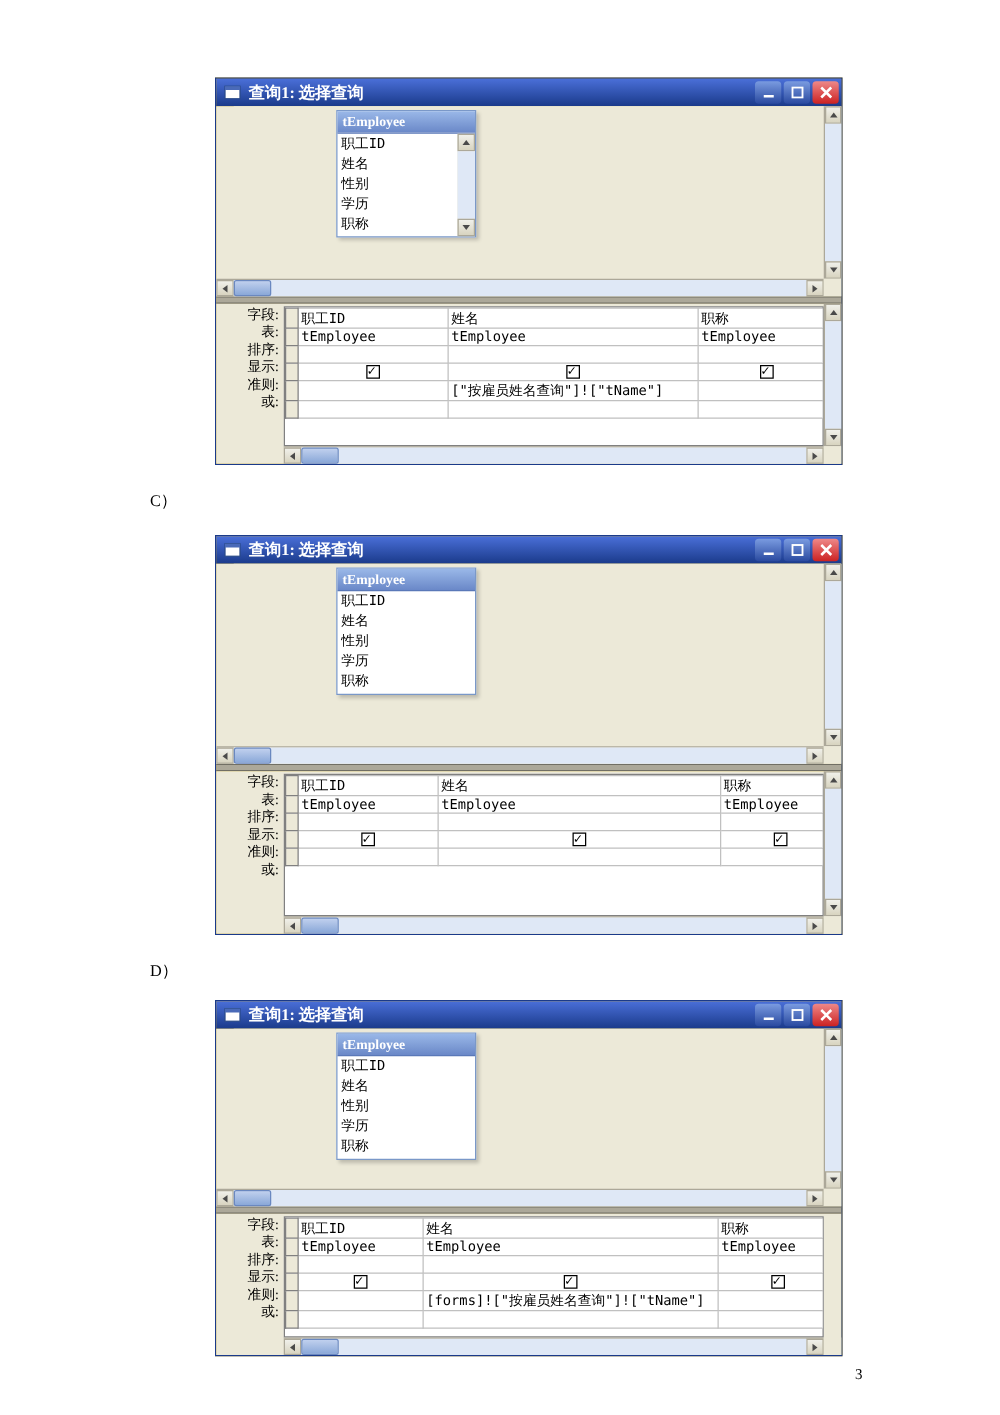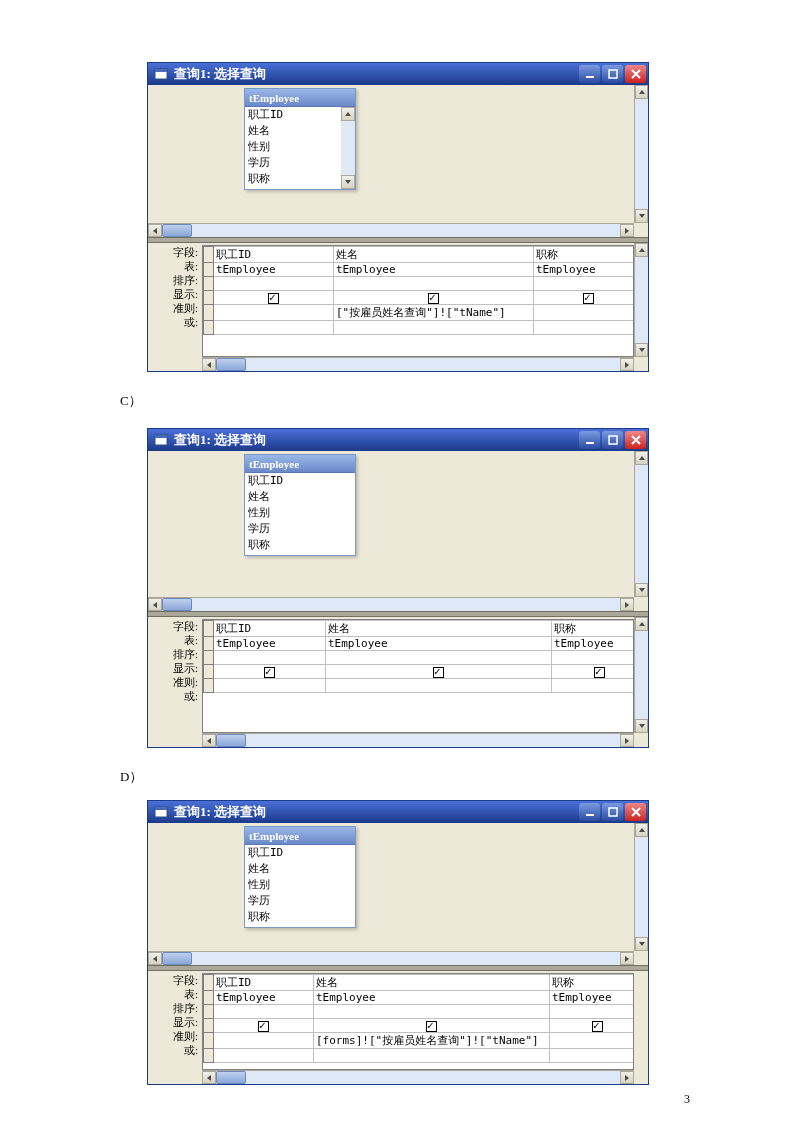--- a/index.html
+++ b/index.html
@@ -1,21 +1,21 @@
 <!DOCTYPE html>
 <html><head>
 <meta charset="utf-8">
 <style>
 * { box-sizing: border-box; margin: 0; padding: 0; }
 body { background: #fff; font-family: "SimSun", "宋体", serif; font-size: 12px; }
 .page { width: 800px; height: 1132px; position: relative; padding: 0; }
 .option-label { position: absolute; left: 120px; font-size: 13px; font-family: "SimSun", serif; }
 .page-num { position: absolute; right: 110px; bottom: 25px; font-size: 12px; font-family: serif; }
 
-.win { position: absolute; left: 147px; width: 502px; border: 1px solid #1a3a8a; background: #eab308; }
+.win { position: absolute; left: 172px; width: 502px; border: 1px solid #1a3a8a; background: #eab308; }
 .titlebar { height: 22px; background: linear-gradient(to bottom, #4a6fd8, #1a3a8a); display: flex; align-items: center; padding: 0 2px; color: #fff; font-weight: bold; font-size: 13px; }
 .titlebar .ticon { width: 14px; height: 14px; margin: 0 4px; display: inline-block; }
 .titlebar .ticon svg { width: 100%; height: 100%; }
 .titlebar .title { flex: 1; padding-left: 2px; }
 .winbtns { display: flex; gap: 2px; }
 .winbtn { width: 21px; height: 18px; border-radius: 3px; display: flex; align-items: center; justify-content: center; }
 .winbtn.min { background: linear-gradient(to bottom, #7a9be0, #2a4aa0); }
 .winbtn.max { background: linear-gradient(to bottom, #7a9be0, #2a4aa0); }
 .winbtn.close { background: linear-gradient(to bottom, #e88, #c22); }
 .winbtn svg { width: 12px; height: 10px; }

